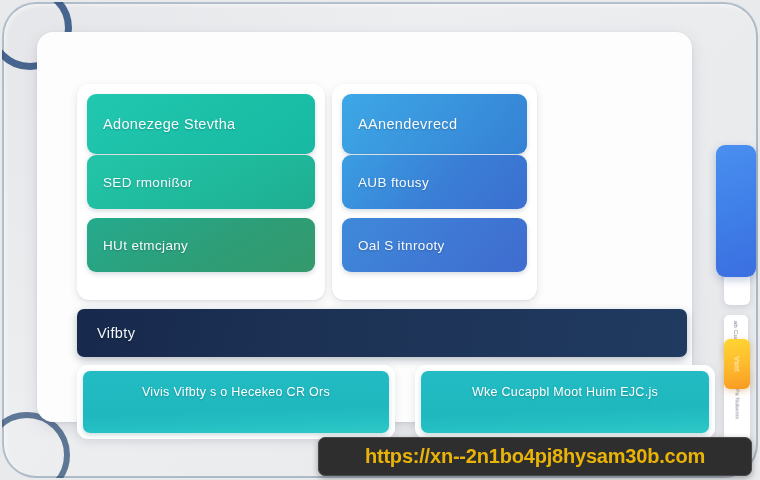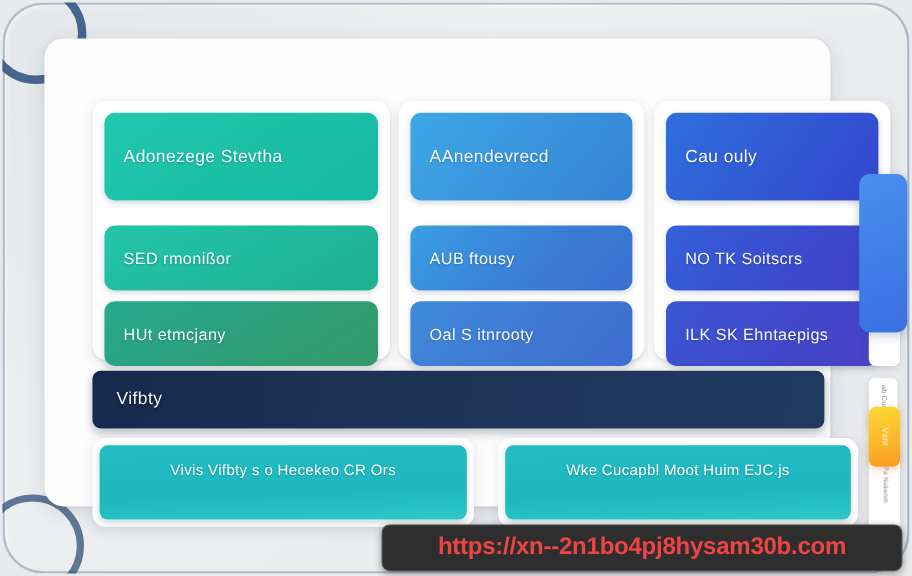--- a/index.html
+++ b/index.html
@@ -84,21 +84,21 @@
     width: 100%;
     border-radius: 9px;
     display: flex;
     align-items: center;
     box-sizing: border-box;
     padding-left: 16px;
     color: #ffffff;
     overflow: hidden;
     box-shadow: 0 2px 5px rgba(30,50,80,0.18);
   }
-  .card-hero { height: 73px; margin-bottom: 21px; }
+  .card-hero { height: 60px; margin-bottom: 1px; }
   .card-row  { height: 54px; margin-bottom: 9px; }
   .card-row:last-child { margin-bottom: 0; }
 
   .card-label {
     font-size: 13.5px;
     font-weight: 500;
     letter-spacing: 0.35px;
     text-shadow: 0 1px 2px rgba(0,40,70,0.30);
     white-space: nowrap;
     filter: blur(0.28px);
@@ -270,21 +270,21 @@
     height: 37px;
     background: #2e2e2e;
     border-radius: 7px;
     display: flex;
     align-items: center;
     justify-content: center;
     box-shadow: 0 2px 6px rgba(0,0,0,0.35);
     border: 1px solid #4a4a4a;
   }
   #url-banner-text {
-    color: #ef4444;
+    color: #eab308;
     font-size: 20px;
     font-weight: bold;
     letter-spacing: -0.2px;
     white-space: nowrap;
   }
 </style>
 </head>
 <body>
 
 <div id="stage">
@@ -312,31 +312,20 @@
           <span class="card-label">AAnendevrecd</span>
         </div>
         <div id="card-1-1" class="card card-row">
           <span class="card-label">AUB ftousy</span>
         </div>
         <div id="card-1-2" class="card card-row">
           <span class="card-label">Oal S itnrooty</span>
         </div>
       </div>
 
-      <div id="col-panel-2" class="column-panel">
-        <div id="card-2-0" class="card card-hero">
-          <span class="card-label">Cau ouly</span>
-        </div>
-        <div id="card-2-1" class="card card-row">
-          <span class="card-label">NO TK Soitscrs</span>
-        </div>
-        <div id="card-2-2" class="card card-row">
-          <span class="card-label">ILK SK Ehntaepigs</span>
-        </div>
-      </div>
 
       <div id="dark-bar-wrap">
         <span id="dark-bar-label">Vifbty</span>
       </div>
 
       <div id="bottom-panel-0" class="bottom-panel">
         <div class="bottom-card">
           <span class="bottom-card-label">Vivis Vifbty s o Hecekeo CR Ors</span>
         </div>
       </div>

